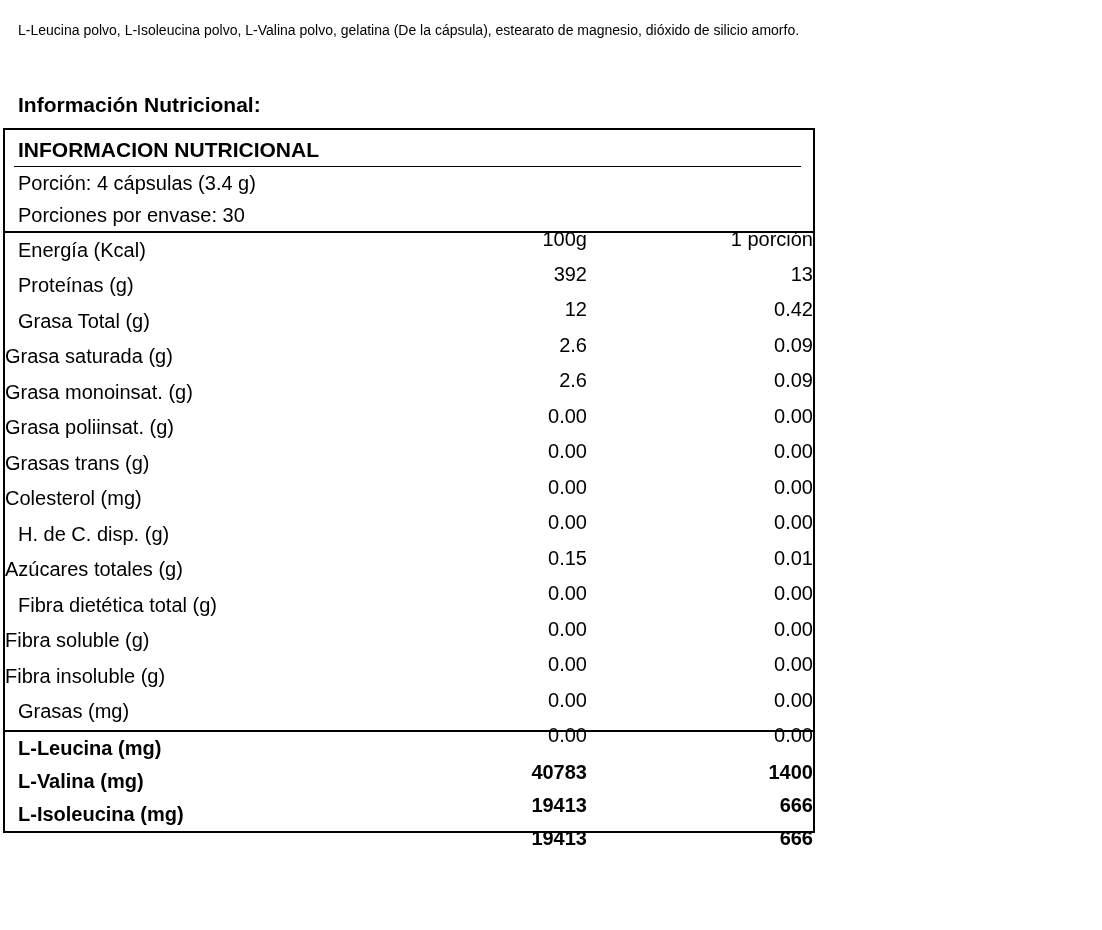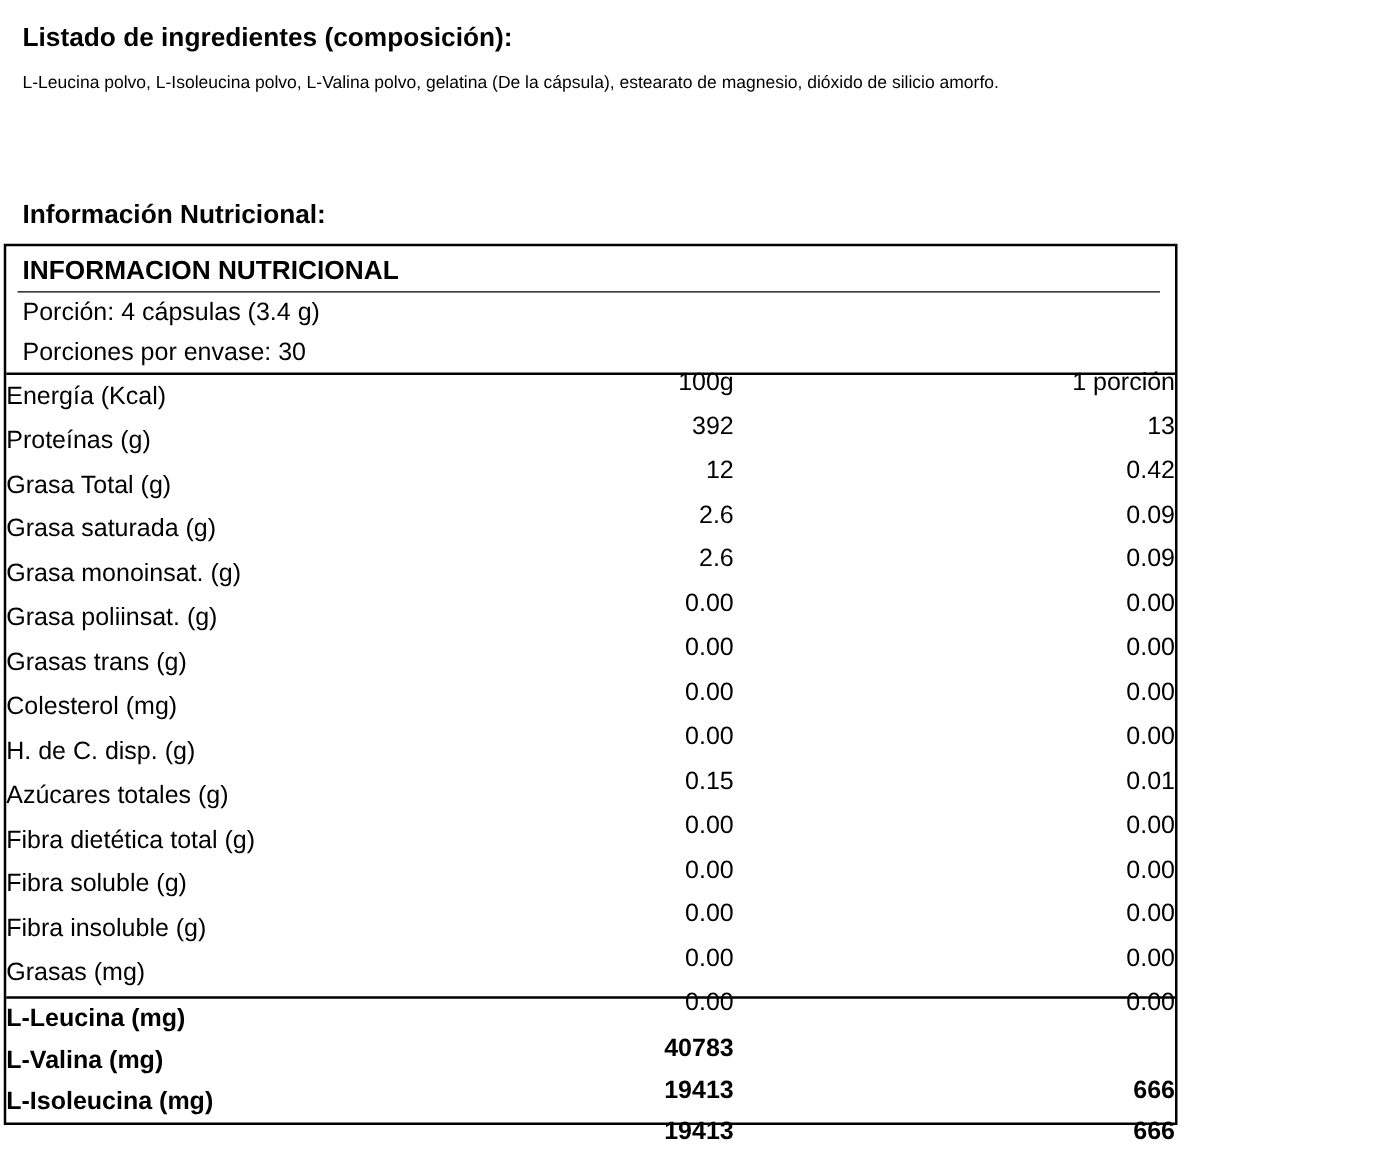--- a/index.html
+++ b/index.html
@@ -16,25 +16,25 @@
     font-weight: 700;
     font-size: 21px;
     line-height: 35px;
   }
   .para {
     font-size: 14px;
     line-height: 35.5px;
     text-align: justify;
     width: 1066px;
   }
-  .nut-heading { margin-top: 70px; }
+  .nut-heading { margin-top: 38px; }
 
   
   .ntable {
-    width: 939px;
+    width: 812px;
     margin-left: -15px;
     margin-top: 6px;
     border: 2px solid #000;
     font-size: 20px;
   }
   .ntable-header { border-bottom: 2px solid #000; }
   .title-row {
     margin: 0 12px 0 9px;
     border-bottom: 1.5px solid #000;
     height: 37px;
@@ -56,31 +56,30 @@
   }
   .cols-row .c1 { padding-left: 13px; }
   .c2, .c3 { text-align: right; margin-top: 24px; }
 
   .row {
     display: grid;
     grid-template-columns: 420px 162px 1fr;
     height: 35.5px;
     line-height: 35.5px;
   }
-  .row .c1 { }
+  .row .c1 { padding-left: 13px; }
   .row.indent .c1 { padding-right: 34px; padding-left: 0; }
   .highlight-rows { border-top: 2px solid #000; }
   .highlight-rows .row { font-weight: 700; height: 33px; line-height: 33px; }
 </style>
 </head>
 <body>
 
 <div class="page">
 
-  <p class="h-bold">Listado de ingredientes (composición):</p>
 
   <p class="para">L-Leucina polvo, L-Isoleucina polvo, L-Valina polvo, gelatina (De la cápsula), estearato de magnesio, dióxido de silicio amorfo.</p>
 
   <p class="h-bold nut-heading">Información Nutricional:</p>
 
   <div class="ntable">
     <div class="ntable-header">
       <div class="title-row">INFORMACION NUTRICIONAL</div>
       <div class="serving-row">Porción: 4 cápsulas (3.4 g)</div>
       <div class="cols-row">
@@ -159,20 +158,21 @@
         <div class="row">
           <span class="c1">Grasas (mg)</span>
           <span class="c2">0.00</span>
           <span class="c3">0.00</span>
         </div>
       </div>
     <div class="highlight-rows" id="highlight-rows">
         <div class="row">
           <span class="c1">L-Leucina (mg)</span>
           <span class="c2">40783</span>
+          <span class="c3">1400</span>
         </div>
         <div class="row">
           <span class="c1">L-Valina (mg)</span>
           <span class="c2">19413</span>
           <span class="c3">666</span>
         </div>
         <div class="row">
           <span class="c1">L-Isoleucina (mg)</span>
           <span class="c2">19413</span>
           <span class="c3">666</span>

